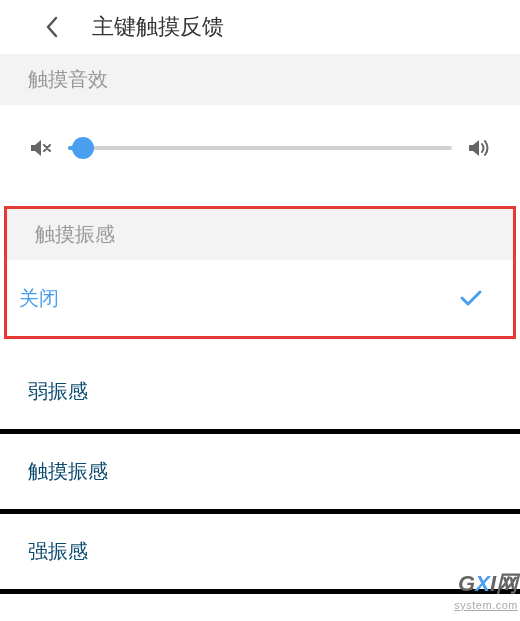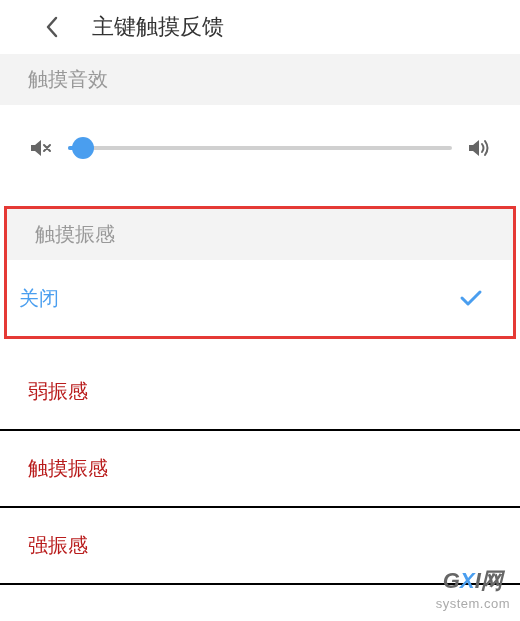--- a/index.html
+++ b/index.html
@@ -83,56 +83,57 @@
     .highlighted-section {
       border: 3px solid #e53935;
       margin: 15px 4px;
     }
     .option-item {
       padding: 24px 28px;
       display: flex;
       align-items: center;
       justify-content: space-between;
       font-size: 20px;
-      color: #b91c1c;
-      border-bottom: 2px solid #000000;
+      color: #0c4a6e;
+      border-bottom: 5px solid #000000;
     }
     .option-item.selected {
       color: #4a9eef;
     }
     .option-item:last-child {
       border-bottom: none;
       padding-left: 12px;
     }
     .check-icon {
       width: 28px;
       height: 28px;
     }
     .watermark {
       position: absolute;
       bottom: 10px;
-      right: 10px;
+      right: 2px;
       display: flex;
       flex-direction: column;
-      align-items: center;
+      align-items: flex-end;
       font-size: 14px;
     }
     .watermark-main {
       color: #666;
       font-weight: bold;
       font-style: italic;
       font-size: 22px;
     }
     .watermark-main .accent {
       color: #4a9eef;
     }
     .watermark-sub {
       color: #aaa;
-      font-size: 13px;
+      font-size: 11px;
       letter-spacing: 0.5px;
+      text-decoration: underline;
     }
   </style>
 </head>
 <body>
 
 <div class="header">
   <div class="back-icon">
     <svg width="16" height="24" viewBox="0 0 16 24" fill="none">
       <path d="M12 3 L4 12 L12 21" stroke="#555" stroke-width="2.5" fill="none" stroke-linecap="round" stroke-linejoin="round"></path>
     </svg>

